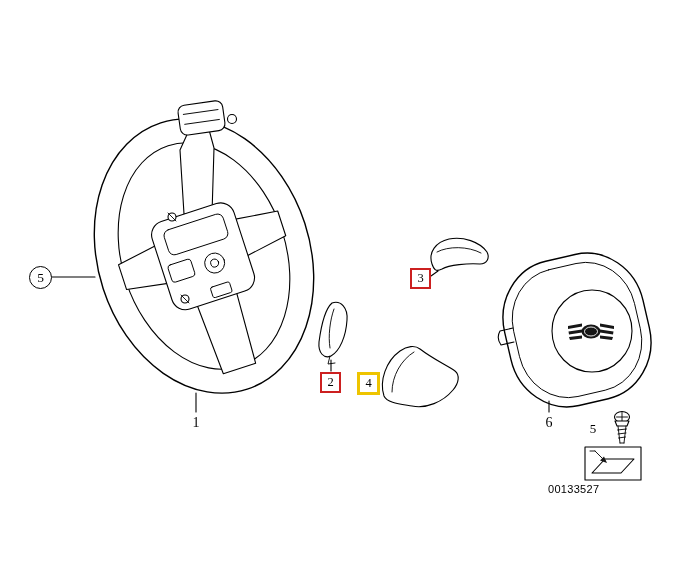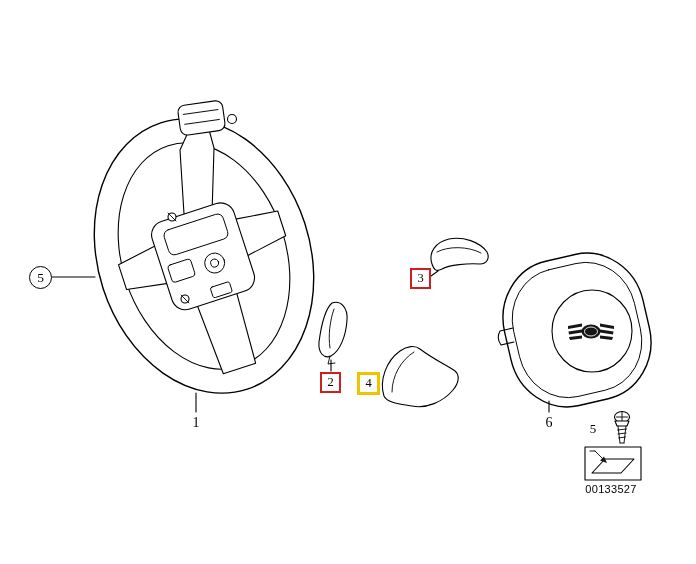--- a/index.html
+++ b/index.html
@@ -26,21 +26,21 @@
     background:#fff; cursor:pointer;
   }
   .co-box {
     display:flex; align-items:center; justify-content:center;
     font-size:12.5px; background:#fff; cursor:pointer;
   }
   .co-box.red    { width:21px; height:21px; border:2px solid #cc2020; }
   .co-box.yellow { width:23px; height:23px; border:3px solid #eec400; }
   .co-plain { cursor:pointer; }
   .pn {
-    position:absolute; left:576px; top:483px; width:70px; text-align:center;
+    position:absolute; left:548px; top:483px; width:70px; text-align:left;
     font:11px "Liberation Sans", sans-serif; color:#000; letter-spacing:.3px;
   }
 </style>
 </head>
 <body>
 
 <div class="stage">
 
   <svg width="696" height="564" viewBox="0 0 696 564">
 

